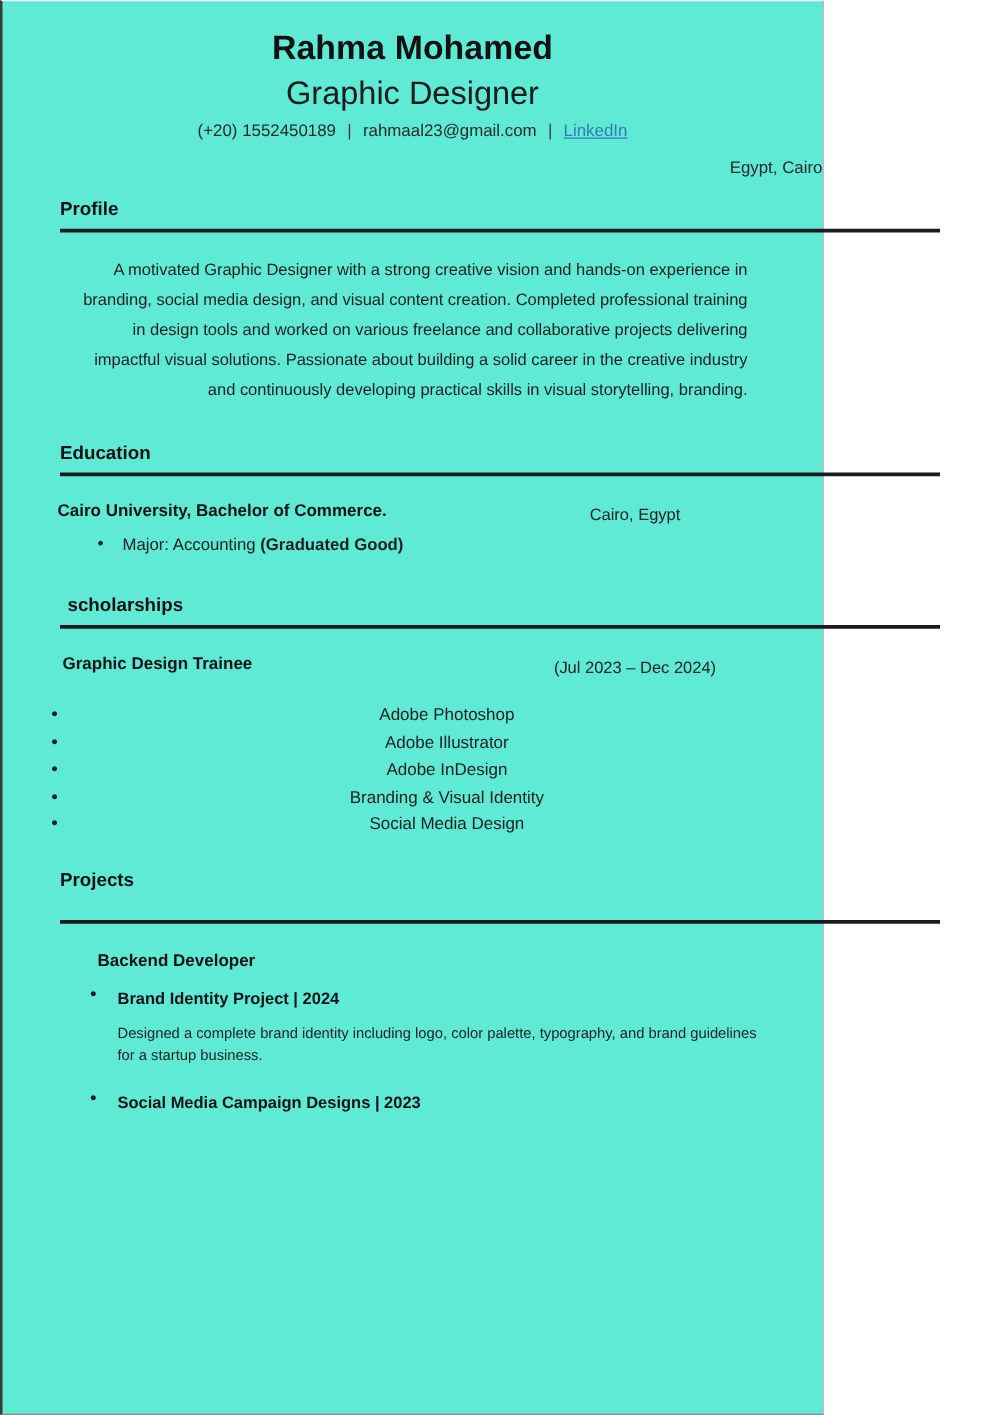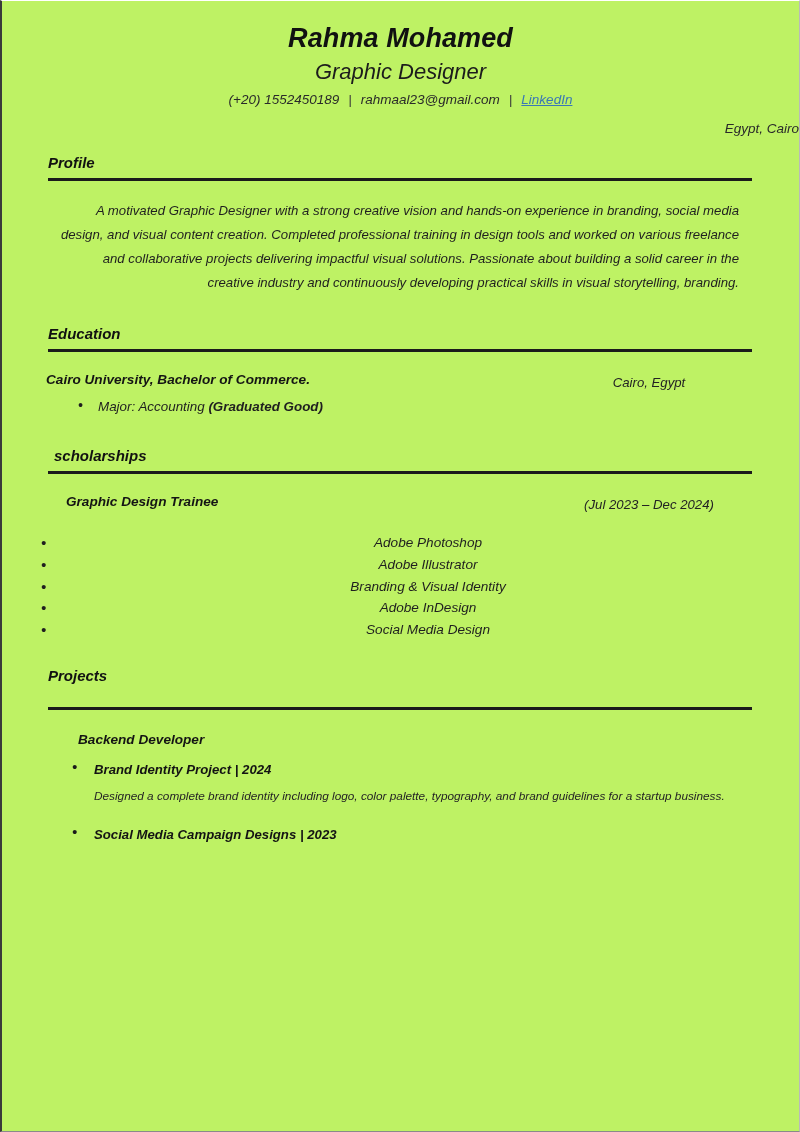--- a/index.html
+++ b/index.html
@@ -11,46 +11,45 @@
     width: 800px;
     height: 1132px;
     font-family: "Liberation Sans", sans-serif;
     color: #1a1a1a;
     overflow: hidden;
   }
 
   .page {
     position: relative;
     box-sizing: border-box;
-    width: 800px;
+    width: 659px;
     height: 1132px;
-    background: #bef264;
+    background: #5eead4;
     border-left: 2px solid #3a3a3a;
     border-right: 1px solid #b9b9b9;
     border-bottom: 1px solid #8a8a8a;
     border-top: 1px solid #ffffff;
     padding: 0;
-    font-style: italic;
   }
 
   
   .header {
     text-align: center;
     padding-top: 22px;
   }
   .name {
     font-size: 27px;
     font-weight: bold;
     letter-spacing: 0.1px;
     color: #111111;
     line-height: 1.15;
     margin: 0;
   }
   .job-title {
-    font-size: 22px;
+    font-size: 26px;
     font-weight: normal;
     color: #1c1c1c;
     line-height: 1.3;
     margin: 4px 0 0 0;
     text-align: center;
   }
   .contact-line {
     font-size: 13.5px;
     color: #2a2a2a;
     margin-top: 4px;
@@ -275,34 +274,34 @@
       <div class="entry-right">
         <div>Cairo, Egypt</div>
       </div>
     </div>
   </div>
 
   <div class="section sp-sch">
     <div class="section-title indent">scholarships</div>
     <div class="rule"></div>
 
-    <div class="entry-row" style="padding-left:64px;">
+    <div class="entry-row" style="padding-left:48px;">
       <div class="entry-left">
         <div class="entry-heading"><span class="bold">Graphic Design Trainee</span></div>
       </div>
       <div class="entry-right">
         <div>(Jul 2023 – Dec 2024)</div>
       </div>
     </div>
 
     <ul class="skills-list">
       <li>Adobe Photoshop</li>
       <li>Adobe Illustrator</li>
+      <li>Adobe InDesign</li>
       <li>Branding &amp; Visual Identity</li>
-      <li>Adobe InDesign</li>
       <li>Social Media Design</li>
     </ul>
   </div>
 
   <div class="section sp-prj">
     <div class="section-title">Projects</div>
     <div class="rule-projects"></div>
 
     <div class="projects-role">Backend Developer</div>
 

